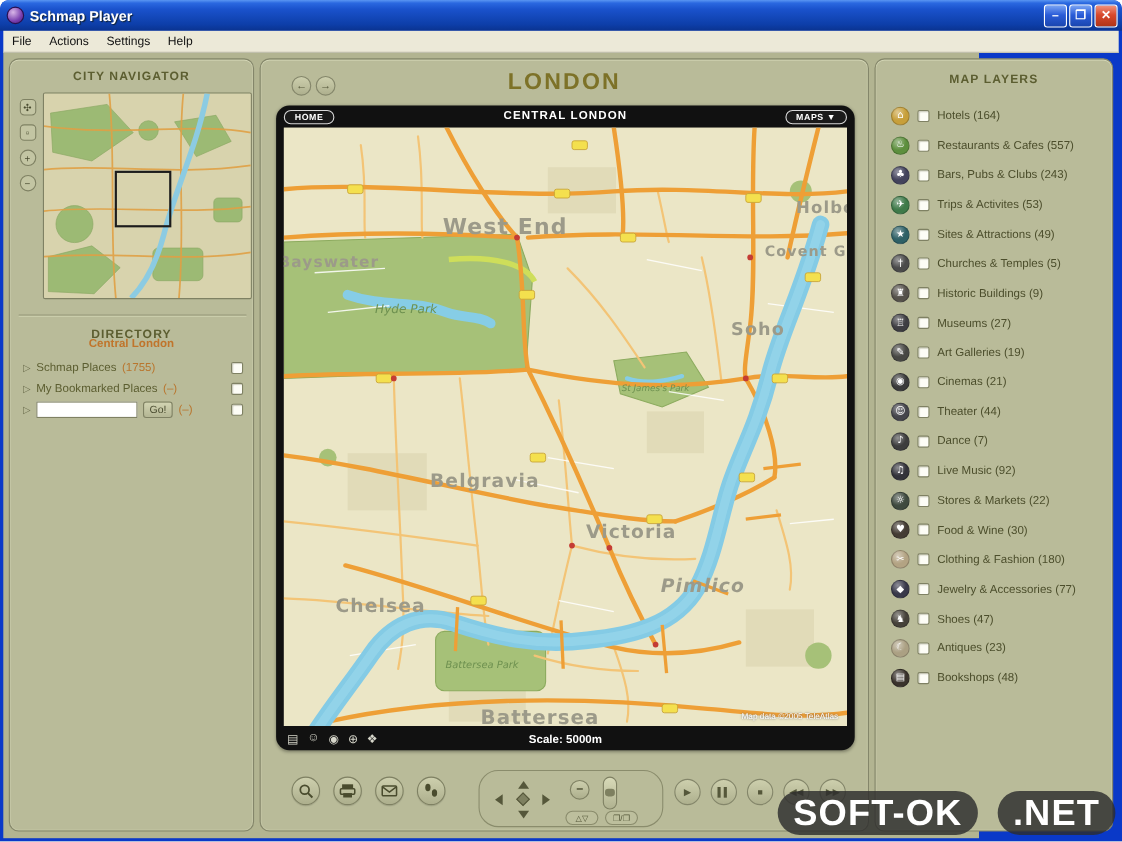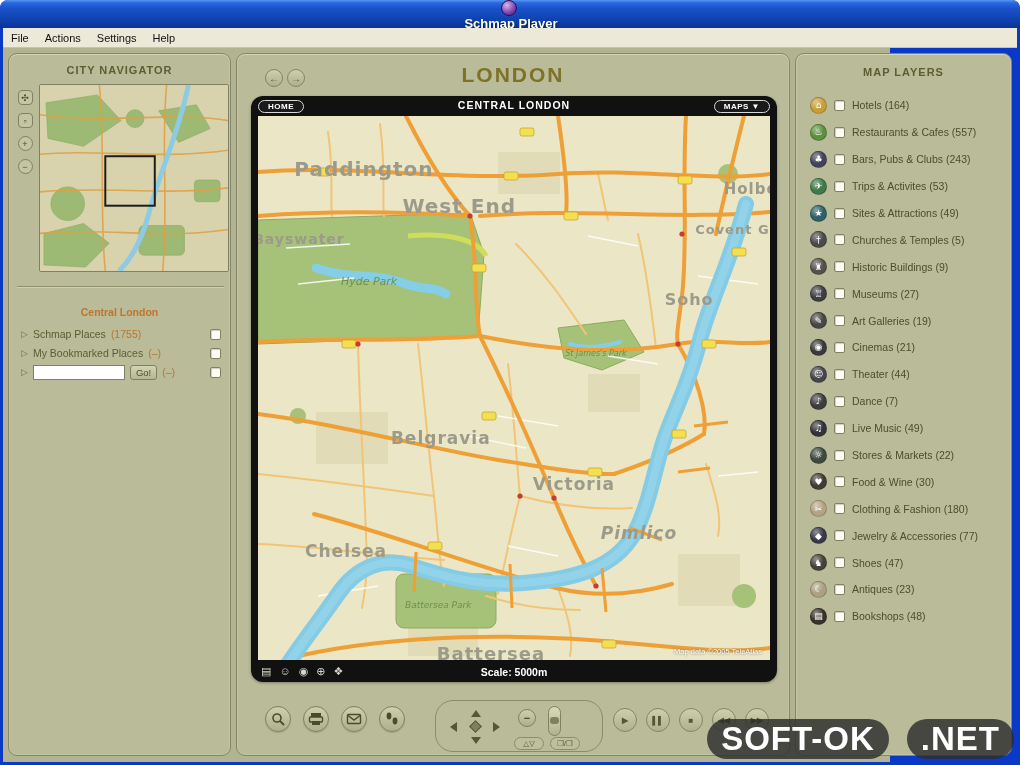--- a/index.html
+++ b/index.html
@@ -4,21 +4,21 @@
 <style>
   * { margin:0; padding:0; box-sizing:border-box; }
   html,body { width:1020px; height:765px; overflow:hidden; background:#fff;
     font-family:"Liberation Sans", sans-serif; }
   .window { position:relative; width:1020px; height:765px; background:#0a39c8;
     border-radius:8px 8px 0 0; overflow:hidden; }
 
   
   .titlebar { position:absolute; left:0; top:0; width:100%; height:28px;
     background:linear-gradient(180deg,#5a96f2 0%,#2a68e0 10%,#1a52cc 30%,#0d3ea8 80%,#0a3390 100%);
-    border-radius:7px 7px 0 0; display:flex; align-items:center; padding:0 4px 0 6px;flex-direction:column; }
+    border-radius:7px 7px 0 0; display:flex; align-items:center; padding:0 4px 0 6px; }
   .app-icon { width:16px; height:16px; border-radius:50%;
     background:radial-gradient(circle at 35% 30%,#d8b6e8,#7a3fae 60%,#4a1f7a); border:1px solid #2a1050;
     margin-right:5px; flex:none; }
   .win-title { color:#fff; font-weight:bold; font-size:13px; text-shadow:1px 1px 1px #123; flex:1; }
   .win-btns { display:flex; gap:2px; }
   .win-btn { width:21px; height:21px; border-radius:3px; border:1px solid #fff;
     background:linear-gradient(180deg,#7aa4f4,#2a5cd8 45%,#1a46b0); color:#fff; font-size:11px;
     font-weight:bold; display:flex; align-items:center; justify-content:center; line-height:1; }
   .win-btn.close { background:linear-gradient(180deg,#f0947e,#d8482c 45%,#b03418); }
 
@@ -187,20 +187,21 @@
           <path d="M60,0 C66,60 60,130 66,188"></path>
           <path d="M128,0 C122,60 130,120 124,188"></path>
           <path d="M0,30 C70,40 140,26 190,36"></path>
           <path d="M0,150 C60,144 130,156 190,146"></path>
         </g>
         <path d="M150,0 C140,50 120,90 110,130 C102,160 92,176 80,188" stroke="#8ccbe2" stroke-width="5" fill="none"></path>
         <rect x="66" y="72" width="50" height="50" fill="none" stroke="#1c1c1c" stroke-width="2"></rect>
       </svg>
 
       <div class="divider"></div>
+      <div class="panel-header dir-header">DIRECTORY</div>
       <div class="dir-current">Central London</div>
 
       <div class="dir-row" style="top:272px;">
         <span class="disclosure">▷</span>
         <span>Schmap Places</span>
         <span class="dir-count">(1755)</span>
         <span class="checkbox dir-cb"></span>
       </div>
       <div class="dir-row" style="top:291px;">
         <span class="disclosure">▷</span>
@@ -334,21 +335,20 @@
               <circle cx="212" cy="100" r="2.6"></circle>
                 <circle cx="420" cy="228" r="2.6"></circle>
               <circle cx="296" cy="382" r="2.6"></circle>
                 <circle cx="100" cy="228" r="2.6"></circle>
               <circle cx="262" cy="380" r="2.6"></circle>
                 <circle cx="424" cy="118" r="2.6"></circle>
               <circle cx="338" cy="470" r="2.6"></circle>
             </g>
           </svg>
           <div style="position:absolute;left:0;top:0;width:100%;height:100%;">
-              <span class="place-label" style="left: 20.7%; top: 9.7%; font-size: 20px;">Paddington</span>
               <span class="place-label" style="left: 39.3%; top: 16.5%; font-size: 20px;">West End</span>
               <span class="place-label" style="left: 98.2%; top: 13.4%; font-size: 15px;">Holborn</span>
               <span class="place-label" style="left: 97.3%; top: 20.8%; font-size: 13px;">Covent Garden</span>
               <span class="place-label" style="left: 8%; top: 22.6%; font-size: 14px;">Bayswater</span>
               <span class="place-label pl-park" style="left: 21.7%; top: 30.3%; font-size: 11px; text-align: right;">Hyde Park</span>
               <span class="place-label" style="left: 84.2%; top: 33.6%; font-size: 16px;">Soho</span>
               <span class="place-label pl-park" style="left: 66%; top: 43.6%; font-size: 8px;">St James's Park</span>
               <span class="place-label" style="left: 35.7%; top: 59.2%; font-size: 17px;">Belgravia</span>
               <span class="place-label" style="left: 61.7%; top: 67.6%; font-size: 17px;">Victoria</span>
               <span class="place-label" style="left: 74.4%; top: 76.7%; font-size: 17px; font-style: italic;">Pimlico</span>
@@ -477,21 +477,21 @@
             <span class="layer-label">Theater (44)</span>
           </div>
           <div class="layer-row">
             <span class="layer-icon" style="background: radial-gradient(circle at 35% 28%, rgba(255, 255, 255, 0.45), rgba(255, 255, 255, 0) 50%) rgb(61, 61, 61);">♪</span>
             <span class="checkbox"></span>
             <span class="layer-label">Dance (7)</span>
           </div>
           <div class="layer-row">
             <span class="layer-icon" style="background: radial-gradient(circle at 35% 28%, rgba(255, 255, 255, 0.45), rgba(255, 255, 255, 0) 50%) rgb(51, 51, 58);">♫</span>
             <span class="checkbox"></span>
-            <span class="layer-label">Live Music (49)</span>
+            <span class="layer-label">Live Music (92)</span>
           </div>
           <div class="layer-row">
             <span class="layer-icon" style="background: radial-gradient(circle at 35% 28%, rgba(255, 255, 255, 0.45), rgba(255, 255, 255, 0) 50%) rgb(63, 74, 63);">☼</span>
             <span class="checkbox"></span>
             <span class="layer-label">Stores &amp; Markets (22)</span>
           </div>
           <div class="layer-row">
             <span class="layer-icon" style="background: radial-gradient(circle at 35% 28%, rgba(255, 255, 255, 0.45), rgba(255, 255, 255, 0) 50%) rgb(68, 60, 52);">♥</span>
             <span class="checkbox"></span>
             <span class="layer-label">Food &amp; Wine (30)</span>

